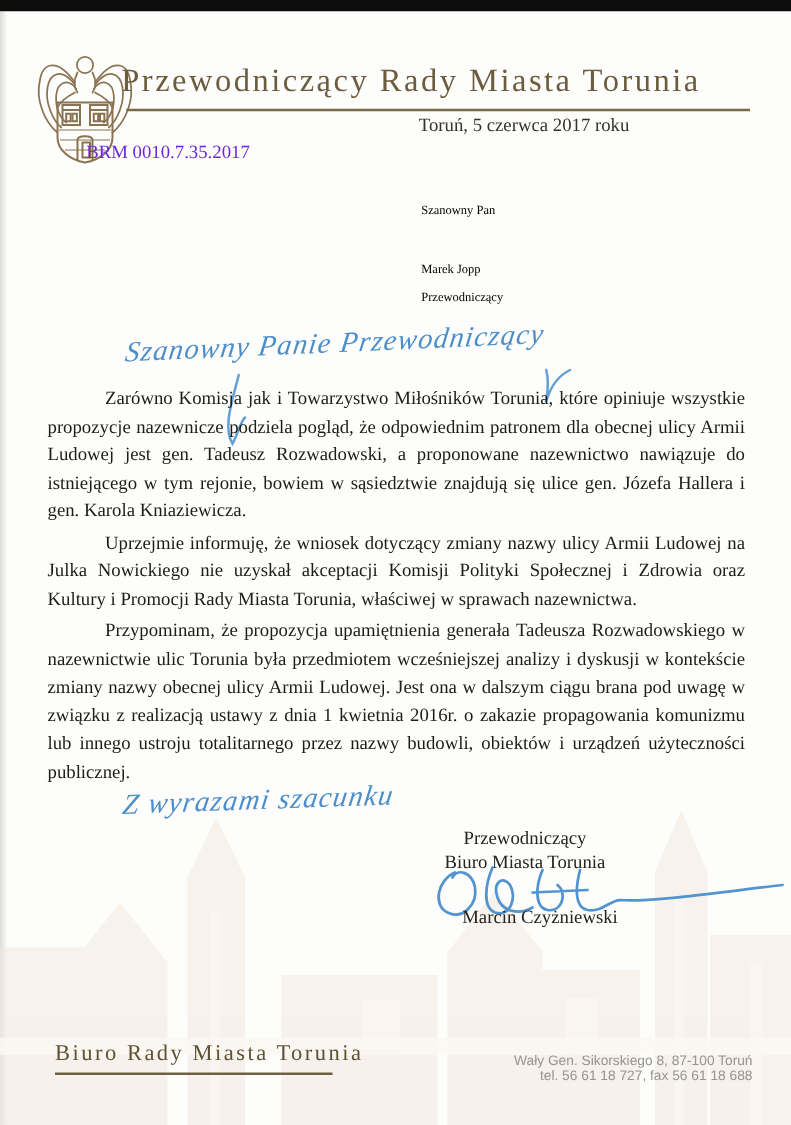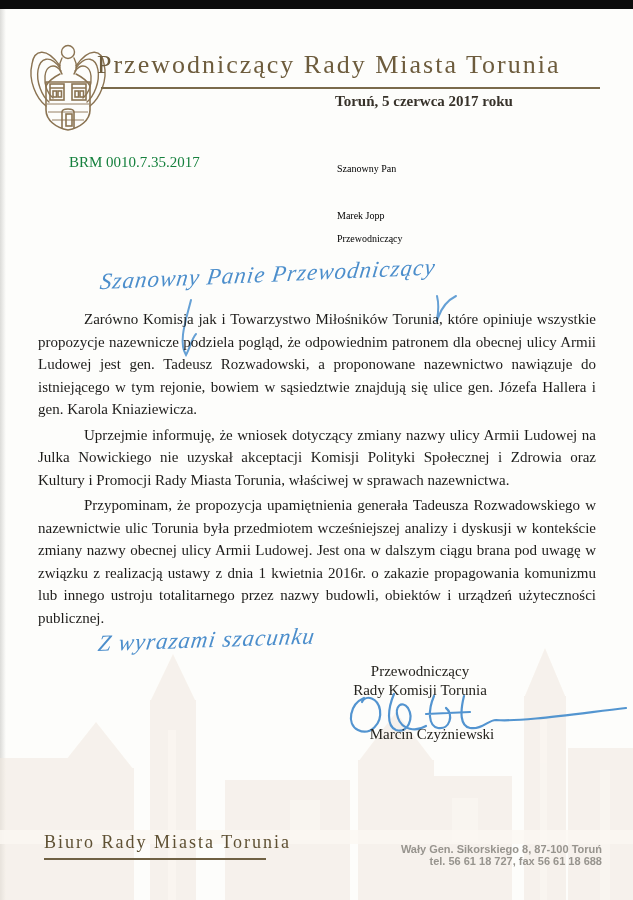--- a/index.html
+++ b/index.html
@@ -20,24 +20,24 @@
   
   .logo{position:absolute;left:26px;top:36px;width:84px;height:96px;}
   .header-title{
     position:absolute;left:97px;top:50px;width:520px;
     font-size:26px;letter-spacing:2px;color:#6d5c3d;white-space:nowrap;
   }
   .header-rule{
     position:absolute;left:101px;top:87px;width:499px;height:2px;background:#7a6a4b;
   }
   .date-line{
-    position:absolute;left:335px;top:93px;font-size:15px;color:#37322a;white-space:nowrap;font-weight:bold;
+    position:absolute;left:335px;top:93px;font-size:15px;color:#37322a;white-space:nowrap;
   }
   .reference{
-    position:absolute;left:69px;top:114px;font-size:15px;color:#15803d;white-space:nowrap;margin-top:40px;
+    position:absolute;left:69px;top:114px;font-size:15px;color:#6d28d9;white-space:nowrap;
   }
   
   .recipient{position:absolute;left:337px;top:157px;font-size:10px;color:#000000;line-height:23px;}
   .recipient .gap{height:24px;}
   
   .hand{
     color:#3d85c8;font-style:italic;white-space:nowrap;
     font-family:"Liberation Serif", serif;
   }
   .hand-greeting{
@@ -68,21 +68,21 @@
   
   .footer-office{
     position:absolute;left:44px;top:832px;font-size:18px;letter-spacing:2px;
     color:#5f5134;white-space:nowrap;
   }
   .footer-rule{
     position:absolute;left:44px;top:858px;width:222px;height:1.5px;background:#6f6043;
   }
   .footer-address{
     position:absolute;right:31px;top:843px;text-align:right;
-    font-family:"Liberation Sans", sans-serif;font-size:11px;line-height:12px;color:#97948e;font-weight:bold;
+    font-family:"Liberation Sans", sans-serif;font-size:11px;line-height:12px;color:#97948e;
   }
 </style>
 </head>
 <body>
 
 <div class="scan-top-edge"></div>
 <div class="scan-left-edge"></div>
 
 <svg class="watermark" viewBox="0 0 633 260">
   <g fill="#f2e9e0" opacity="0.55">
@@ -169,21 +169,21 @@
 <div class="body-text">
   <p>Zarówno Komisja jak i Towarzystwo Miłośników Torunia, które opiniuje wszystkie propozycje nazewnicze podziela pogląd, że odpowiednim patronem dla obecnej ulicy Armii Ludowej jest gen. Tadeusz Rozwadowski, a proponowane nazewnictwo nawiązuje do istniejącego w tym rejonie, bowiem w sąsiedztwie znajdują się ulice gen. Józefa Hallera i gen. Karola Kniaziewicza.</p>
   <p>Uprzejmie informuję, że wniosek dotyczący zmiany nazwy ulicy Armii Ludowej na Julka Nowickiego nie uzyskał akceptacji Komisji Polityki Społecznej i Zdrowia oraz Kultury i Promocji Rady Miasta Torunia, właściwej w sprawach nazewnictwa.</p>
   <p>Przypominam, że propozycja upamiętnienia generała Tadeusza Rozwadowskiego w nazewnictwie ulic Torunia była przedmiotem wcześniejszej analizy i dyskusji w kontekście zmiany nazwy obecnej ulicy Armii Ludowej. Jest ona w dalszym ciągu brana pod uwagę w związku z realizacją ustawy z dnia 1 kwietnia 2016r. o zakazie propagowania komunizmu lub innego ustroju totalitarnego przez nazwy budowli, obiektów i urządzeń użyteczności publicznej.</p>
 </div>
 
 <div class="hand hand-closing">Z wyrazami szacunku</div>
 
 <div class="sign-block">
   <div>Przewodniczący</div>
-  <div>Rady Komisji Torunia</div>
+  <div>Biuro Miasta Torunia</div>
 </div>
 
 <svg class="sign-scribble" viewBox="0 0 288 52">
   <g fill="none" stroke="#4a8fce" stroke-width="2.2" stroke-linecap="round" opacity="0.95">
     <path d="M22,12 C8,18 4,38 16,44 C28,50 40,38 38,24 C36,12 24,8 20,16"></path>
     <path d="M52,8 C46,22 44,40 54,44 C66,48 72,32 66,22 C60,14 52,20 56,32 C60,44 74,46 84,40"></path>
     <path d="M92,10 C86,24 86,40 96,42 C108,44 112,28 104,22 M84,28 L128,26"></path>
     <path d="M122,10 C118,26 118,40 128,42 C140,44 146,34 154,34 C178,36 232,28 284,22"></path>
   </g>
 </svg>

